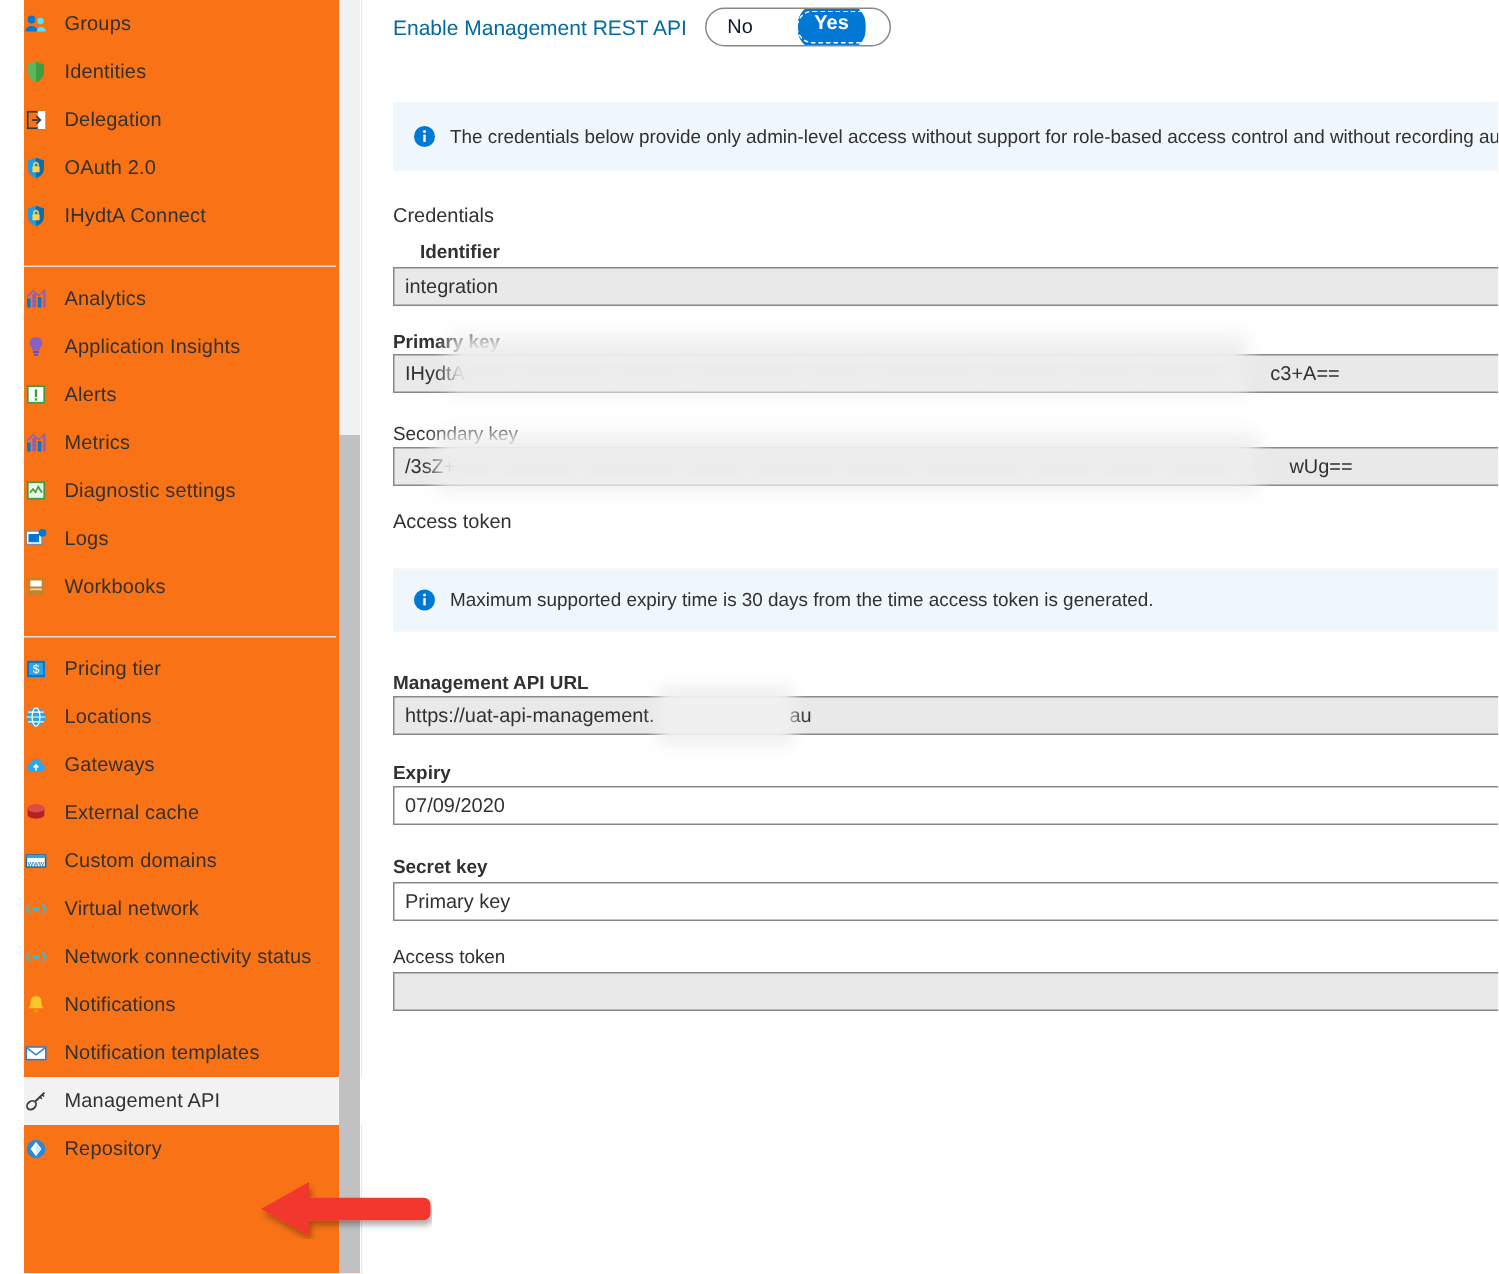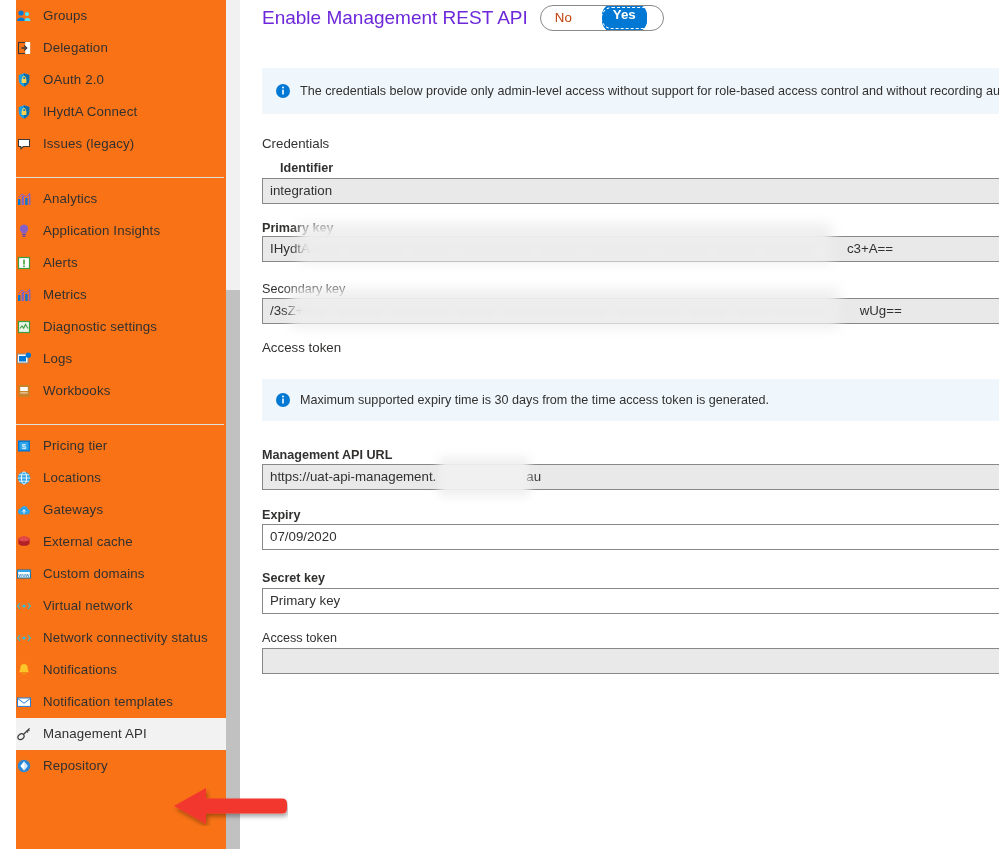--- a/index.html
+++ b/index.html
@@ -102,42 +102,42 @@
     overflow: hidden;
   }
 
   .toggle-row {
     position: absolute;
     left: 21px; top: 5px;
     display: flex;
     align-items: center;
   }
   .toggle-label {
-    font-size: 19px;
-    color: #6d28d9;
+    font-size: 14px;
+    color: #0369a1;
     margin-right: 12px;
     line-height: 20px;
   }
   .toggle {
     position: relative;
     display: inline-flex;
     align-items: center;
     width: 124px; height: 26px;
     border: 1px solid #8a8886;
     border-radius: 13px;
     background: #ffffff;
     overflow: hidden;
     cursor: pointer;
   }
   .toggle-opt {
     flex: 1 1 50%;
     text-align: center;
     font-size: 13.3px;
     line-height: 24px;
-    color: #c2410c;
+    color: #0f172a;
     height: 24px;
     position: relative;
     z-index: 2;
   }
   .toggle-opt.on {
     color: #ffffff;
     font-weight: bold;
     background: #0078d4;
     border-radius: 13px;
     margin: 16px;
@@ -273,20 +273,29 @@
           <svg viewBox="0 0 16 16">
               <circle cx="5" cy="5" r="2.6" fill="#0078d4"></circle>
               <circle cx="11" cy="6" r="2.1" fill="#50e6ff"></circle>
               <path d="M1 13c0-2.2 1.8-3.6 4-3.6s4 1.4 4 3.6z" fill="#0078d4"></path>
               <path d="M8.5 13c0-1.9 1.3-3 3-3s3 1.1 3 3z" fill="#50e6ff"></path>
             </svg>
         </span>
         <span class="nav-label">Groups</span>
       </div>
 
+      <div class="nav-item">
+        <span class="nav-ico">
+          <svg viewBox="0 0 16 16">
+              <path d="M8 1.2 13.3 3v5.1c0 3.2-2.2 5.5-5.3 6.7-3.1-1.2-5.3-3.5-5.3-6.7V3z" fill="#5bb75b"></path>
+              <path d="M8 1.2 13.3 3v5.1c0 3.2-2.2 5.5-5.3 6.7z" fill="#3f9c3f"></path>
+            </svg>
+        </span>
+        <span class="nav-label">Identities</span>
+      </div>
 
       <div class="nav-item">
         <span class="nav-ico">
           <svg viewBox="0 0 16 16">
               <rect x="2.5" y="2.5" width="11" height="11" fill="none" stroke="#3a3a38" stroke-width="1.1"></rect>
               <path d="M5.5 8h5M8.4 5.6 10.9 8l-2.5 2.4" fill="none" stroke="#3a3a38" stroke-width="1.1"></path>
               <rect x="9.2" y="2" width="5" height="12" fill="#ffffff"></rect>
               <path d="M5.5 8h5M8.4 5.6 10.9 8l-2.5 2.4" fill="none" stroke="#3a3a38" stroke-width="1.1"></path>
             </svg>
         </span>
@@ -310,28 +319,20 @@
           <svg viewBox="0 0 16 16">
               <path d="M8 1.2 13.3 3v5.1c0 3.2-2.2 5.5-5.3 6.7-3.1-1.2-5.3-3.5-5.3-6.7V3z" fill="#1b9de2"></path>
               <path d="M8 1.2 13.3 3v5.1c0 3.2-2.2 5.5-5.3 6.7z" fill="#0b6ea8"></path>
               <rect x="5.6" y="6.9" width="4.8" height="4" rx="0.6" fill="#ffd24d"></rect>
               <path d="M6.6 6.9V5.9a1.4 1.4 0 0 1 2.8 0v1" fill="none" stroke="#ffd24d" stroke-width="1"></path>
             </svg>
         </span>
         <span class="nav-label">IHydtA Connect</span>
       </div>
 
-      <div class="nav-item">
-        <span class="nav-ico">
-          <svg viewBox="0 0 16 16">
-              <path d="M2.5 3.5h11v7h-6l-2.6 2.4V10.5h-2.4z" fill="#ffffff" stroke="#3a3a38" stroke-width="1.1" stroke-linejoin="round"></path>
-            </svg>
-        </span>
-        <span class="nav-label">Issues (legacy)</span>
-      </div>
 
       <div class="nav-section">
         <div class="nav-section-rule"></div>
       </div>
 
       <div class="nav-item">
         <span class="nav-ico">
           <svg viewBox="0 0 16 16">
               <rect x="2" y="8" width="2.4" height="6" fill="#0078d4"></rect>
               <rect x="5.6" y="5" width="2.4" height="9" fill="#8661c5"></rect>

